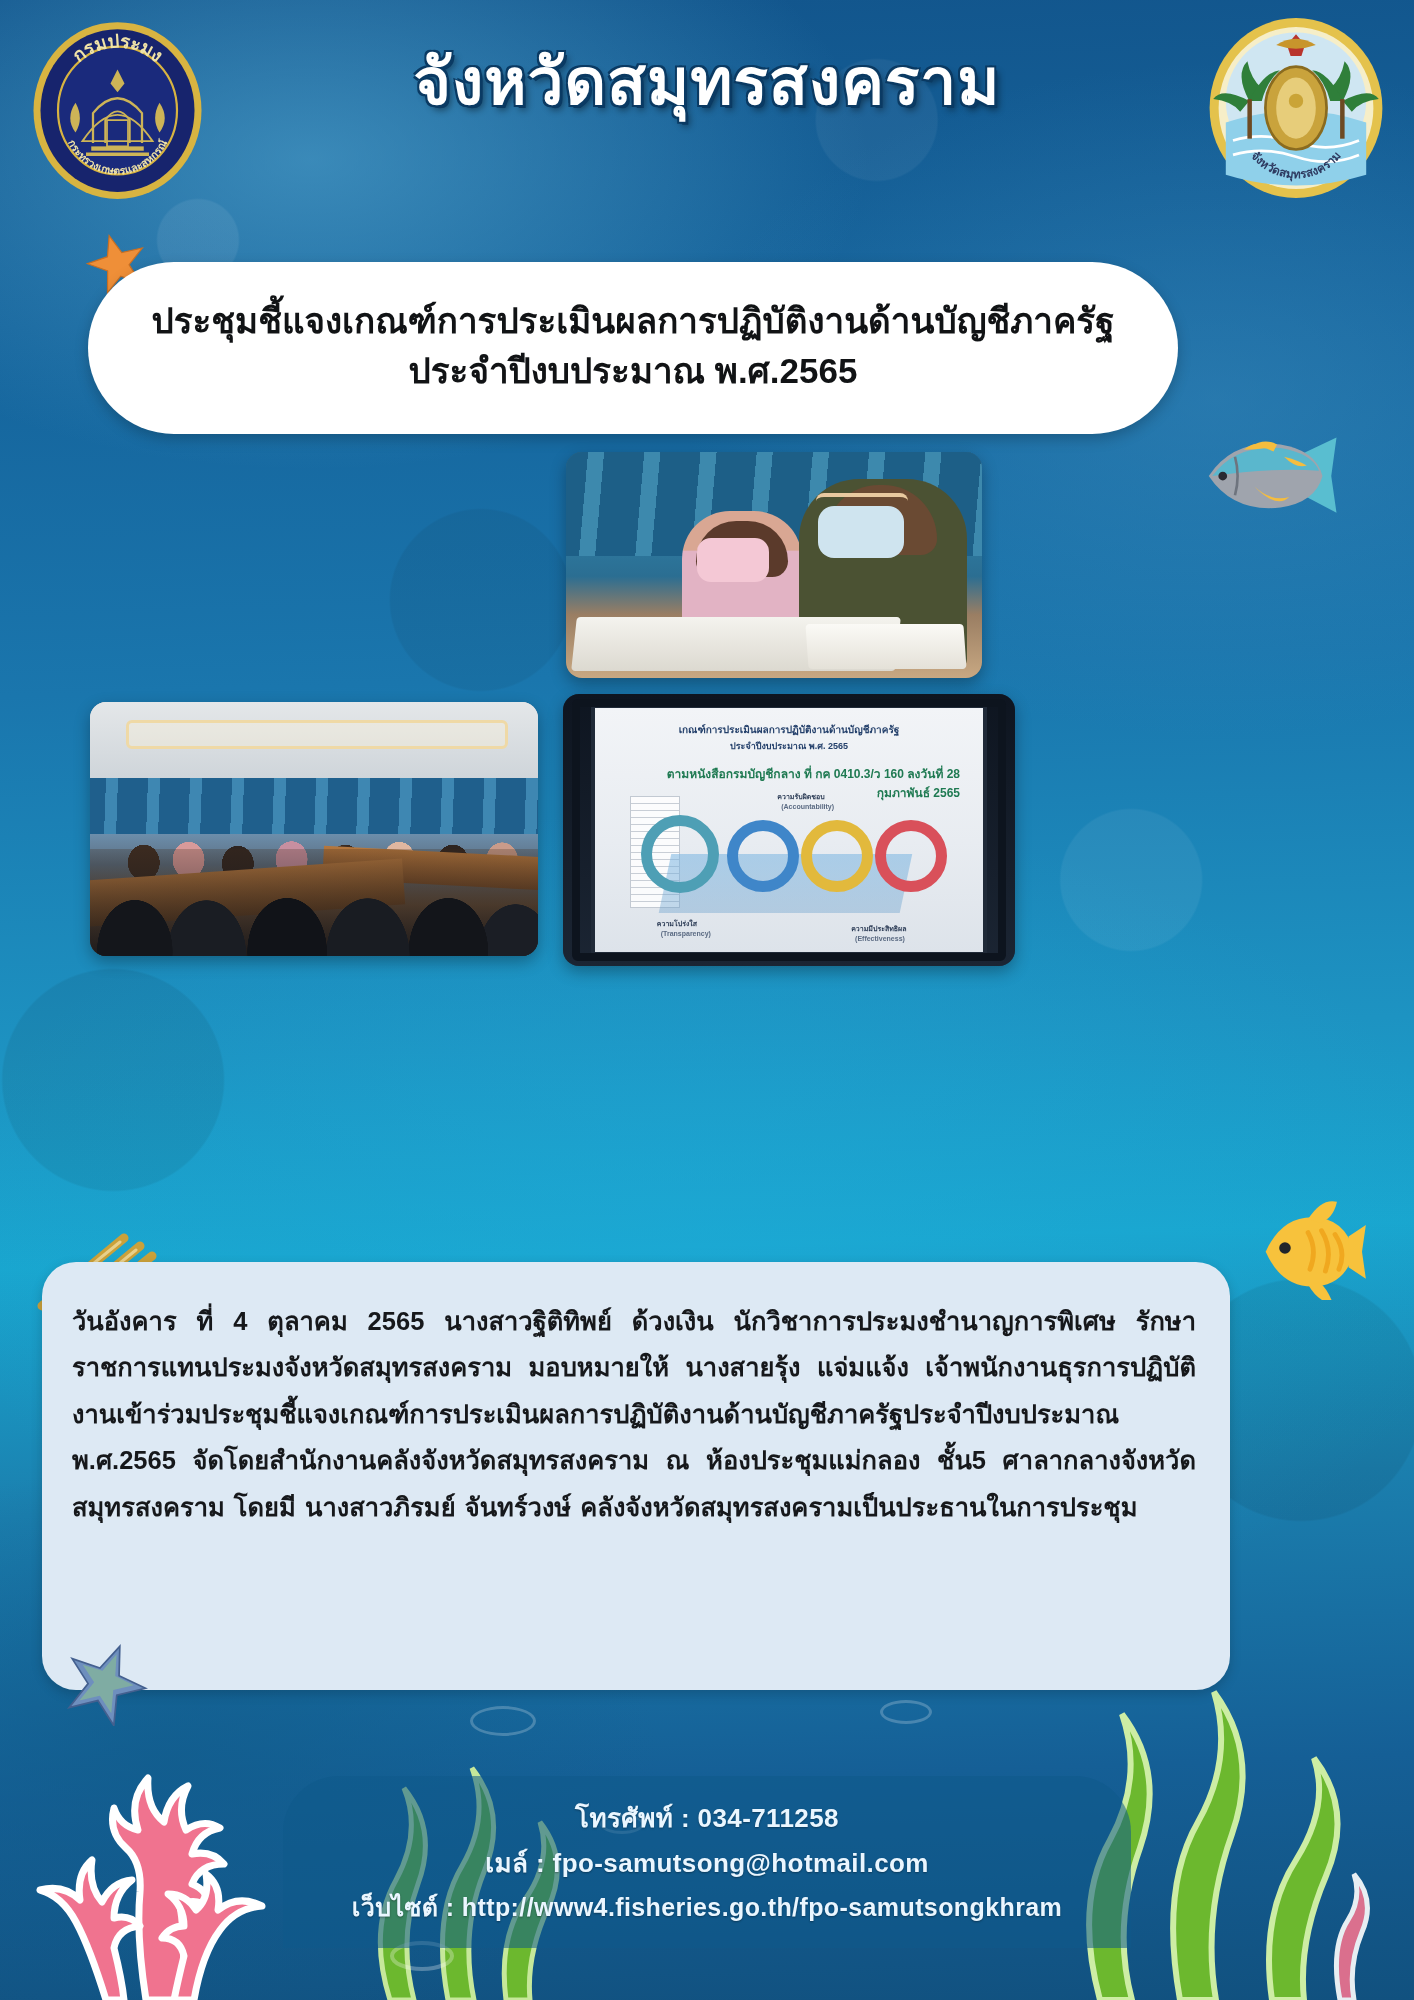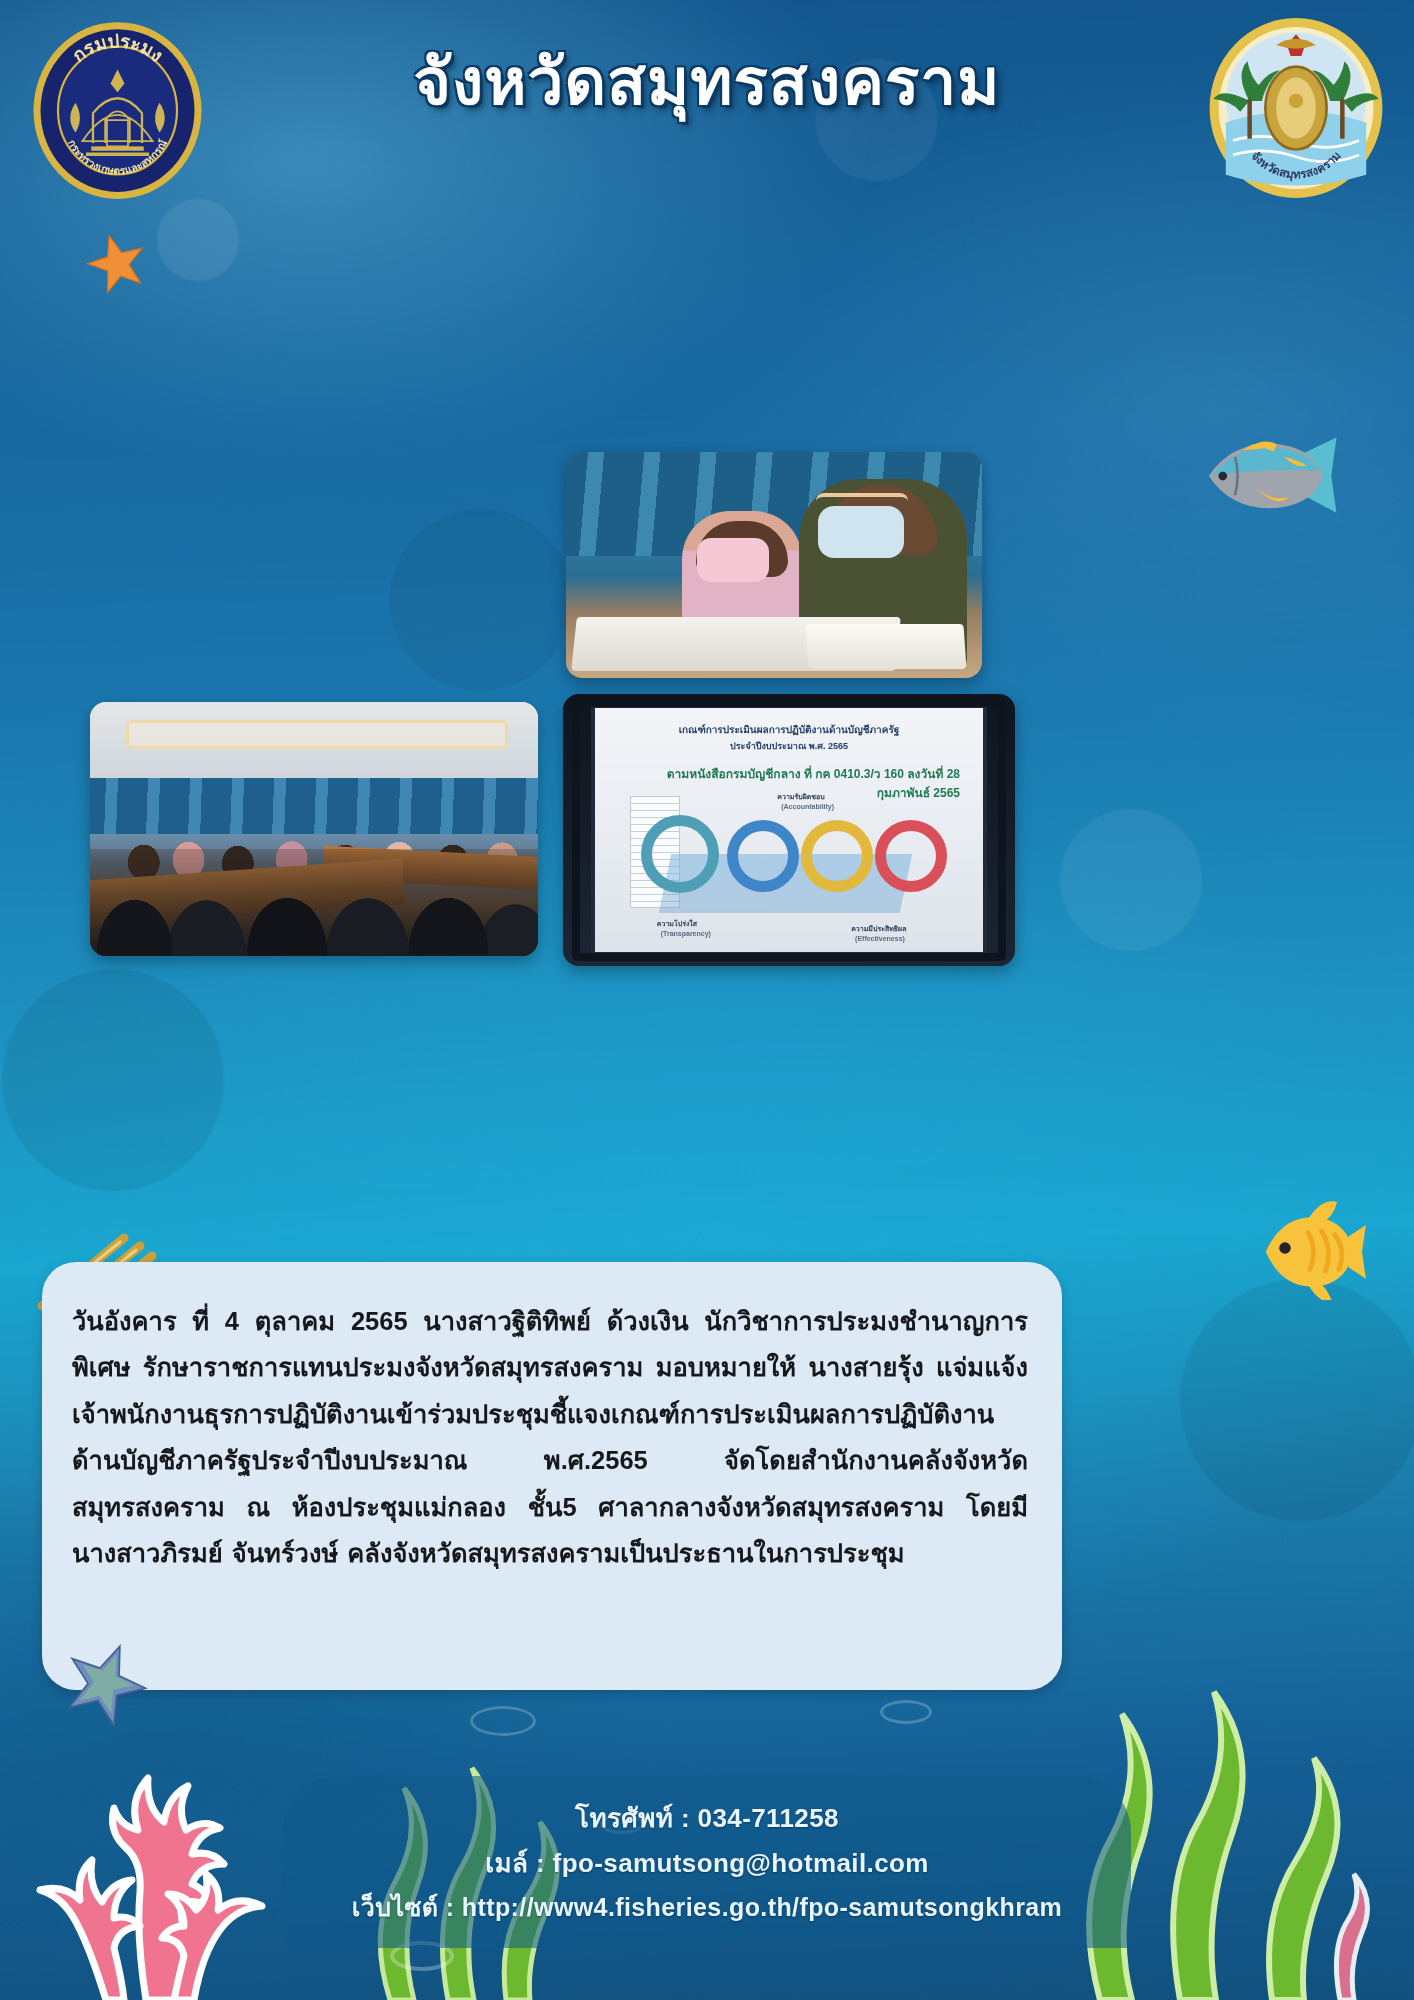--- a/index.html
+++ b/index.html
@@ -215,21 +215,21 @@
   .p4 .lab-tr{ left:16%; top:86%;}
   .p4 .lab-tr2{ left:17%; top:91%; color:#5a6a82;}
   .p4 .lab-ef{ left:66%; top:88%;}
   .p4 .lab-ef2{ left:67%; top:93%; color:#5a6a82;}
   .p4 .frame{ position:absolute; left:2%; top:2%; width:96%; height:96%;
     border:8px solid #0d141e; border-radius:6px; pointer-events:none;}
 
   
   #body-card{
     position:absolute; left:42px; top:1262px;
-    width:1020px; height:428px;
+    width:1188px; height:428px;
     background:#dde9f4;
     border-radius:34px;
     box-shadow:0 4px 12px rgba(0,0,0,.18);
     padding:36px 34px 26px 30px;
   }
   .body-text{
     color:#16181b;
     font-size:25.5px;
     font-weight:bold;
     line-height:1.82;
@@ -329,20 +329,24 @@
       </text>
     </svg>
 
     <div class="header-title">จังหวัดสมุทรสงคราม</div>
   </div>
 
   <svg class="deco" id="starfish-top" viewBox="0 0 100 100">
     <path d="M50 4 L62 36 L96 38 L68 58 L78 92 L50 72 L22 92 L32 58 L4 38 L38 36 Z" fill="#ef8f38" stroke="#c96f22" stroke-width="2" transform="rotate(-16 50 50)"></path>
   </svg>
 
+  <div id="title-card">
+    <div class="title-line">ประชุมชี้แจงเกณฑ์การประเมินผลการปฏิบัติงานด้านบัญชีภาครัฐ</div>
+    <div class="title-line">ประจำปีงบประมาณ พ.ศ.2565</div>
+  </div>
 
   <svg class="deco" id="fish-tuna" viewBox="0 0 160 100">
     <path d="M118 24 L156 6 L150 50 L156 92 L118 72 Z" fill="#59bed0"></path>
     <path d="M10 50 Q38 8 92 14 Q132 20 140 50 Q132 80 92 86 Q38 92 10 50 Z" fill="#9fa4ad"></path>
     <path d="M14 50 Q40 14 92 18 Q128 24 136 44 Q84 40 14 50 Z" fill="#5ab7cd"></path>
     <path d="M50 20 q14 -12 26 -2 q-12 2 -26 2z" fill="#f5bd3e"></path>
     <path d="M58 16 q16 -10 30 -2 l-4 8 q-12 -6 -26 -6z" fill="#f5bd3e"></path>
     <path d="M62 62 q20 18 40 12 q-14 14 -40 -12z" fill="#f5bd3e"></path>
     <path d="M96 28 q16 4 26 10 q-12 4 -26 -10z" fill="#f5bd3e"></path>
     <circle cx="26" cy="50" r="5" fill="#2a2a32"></circle>

